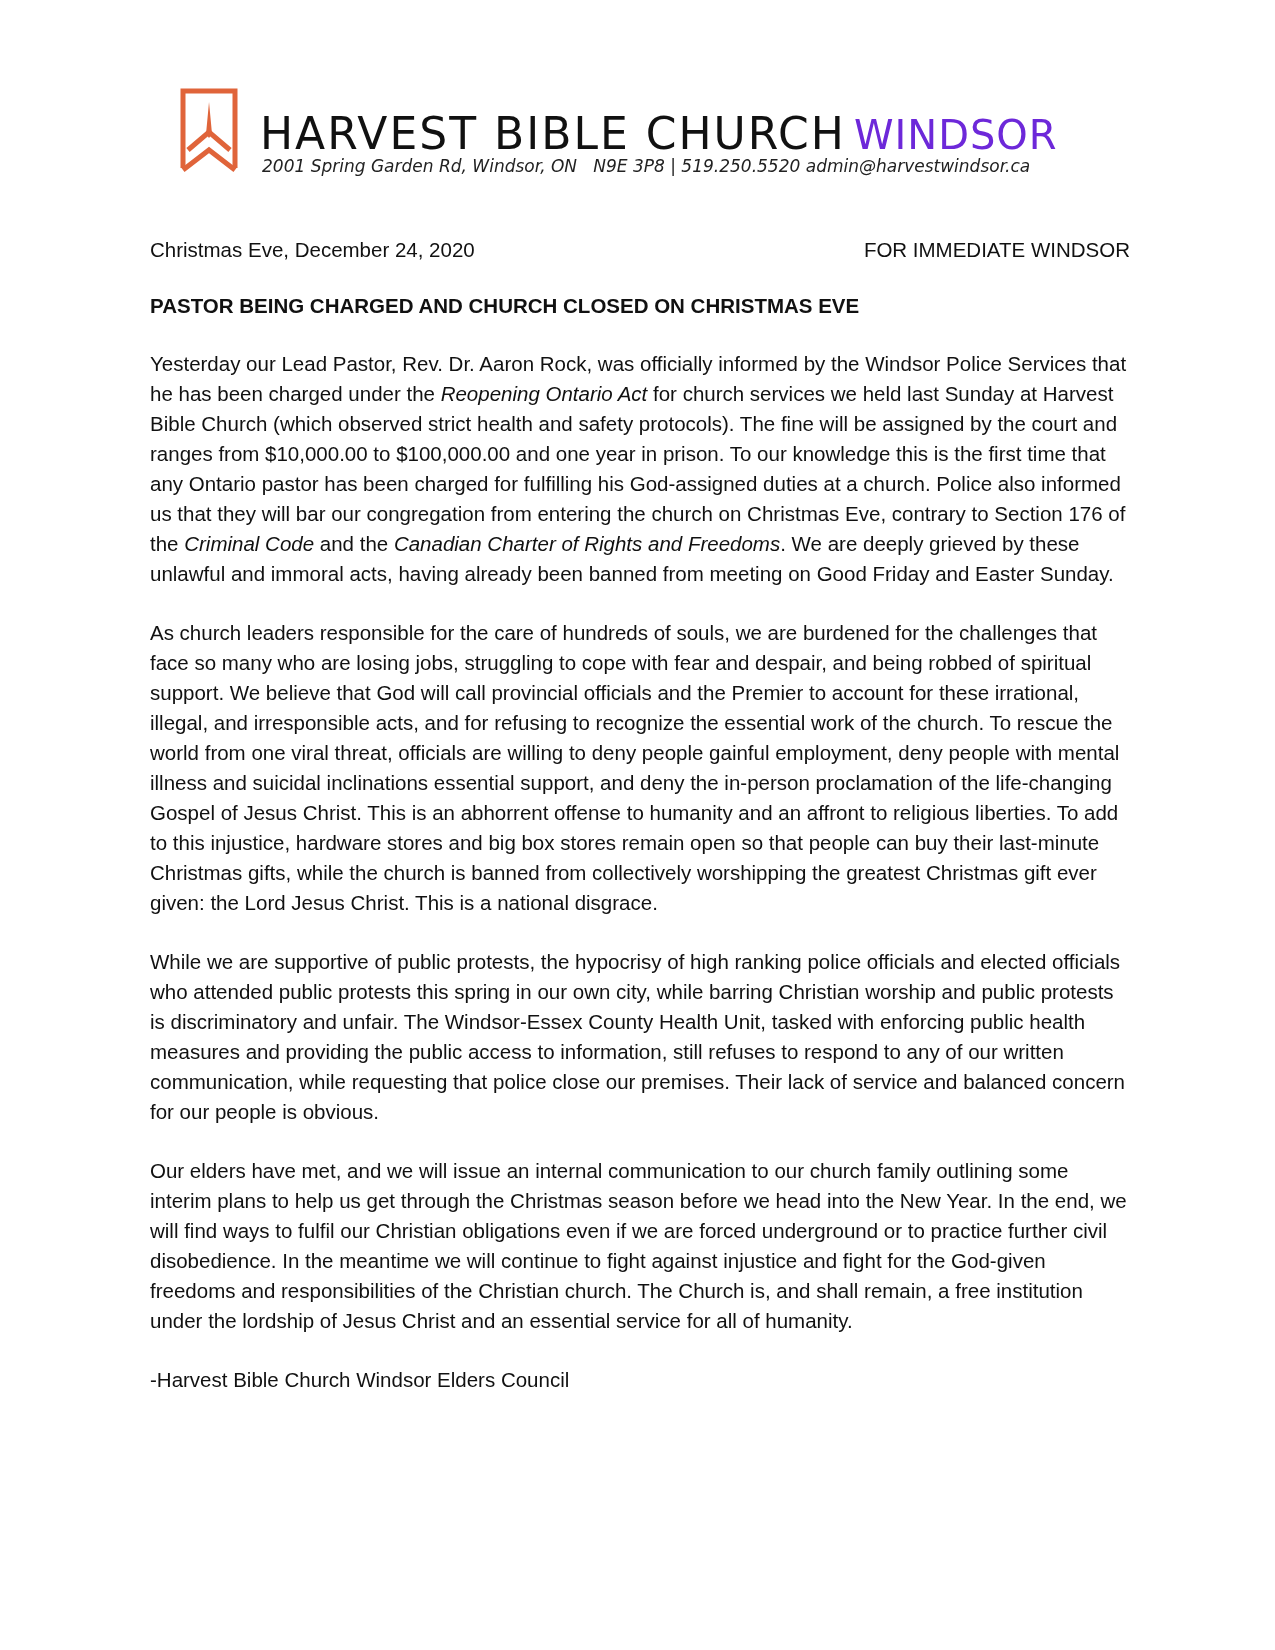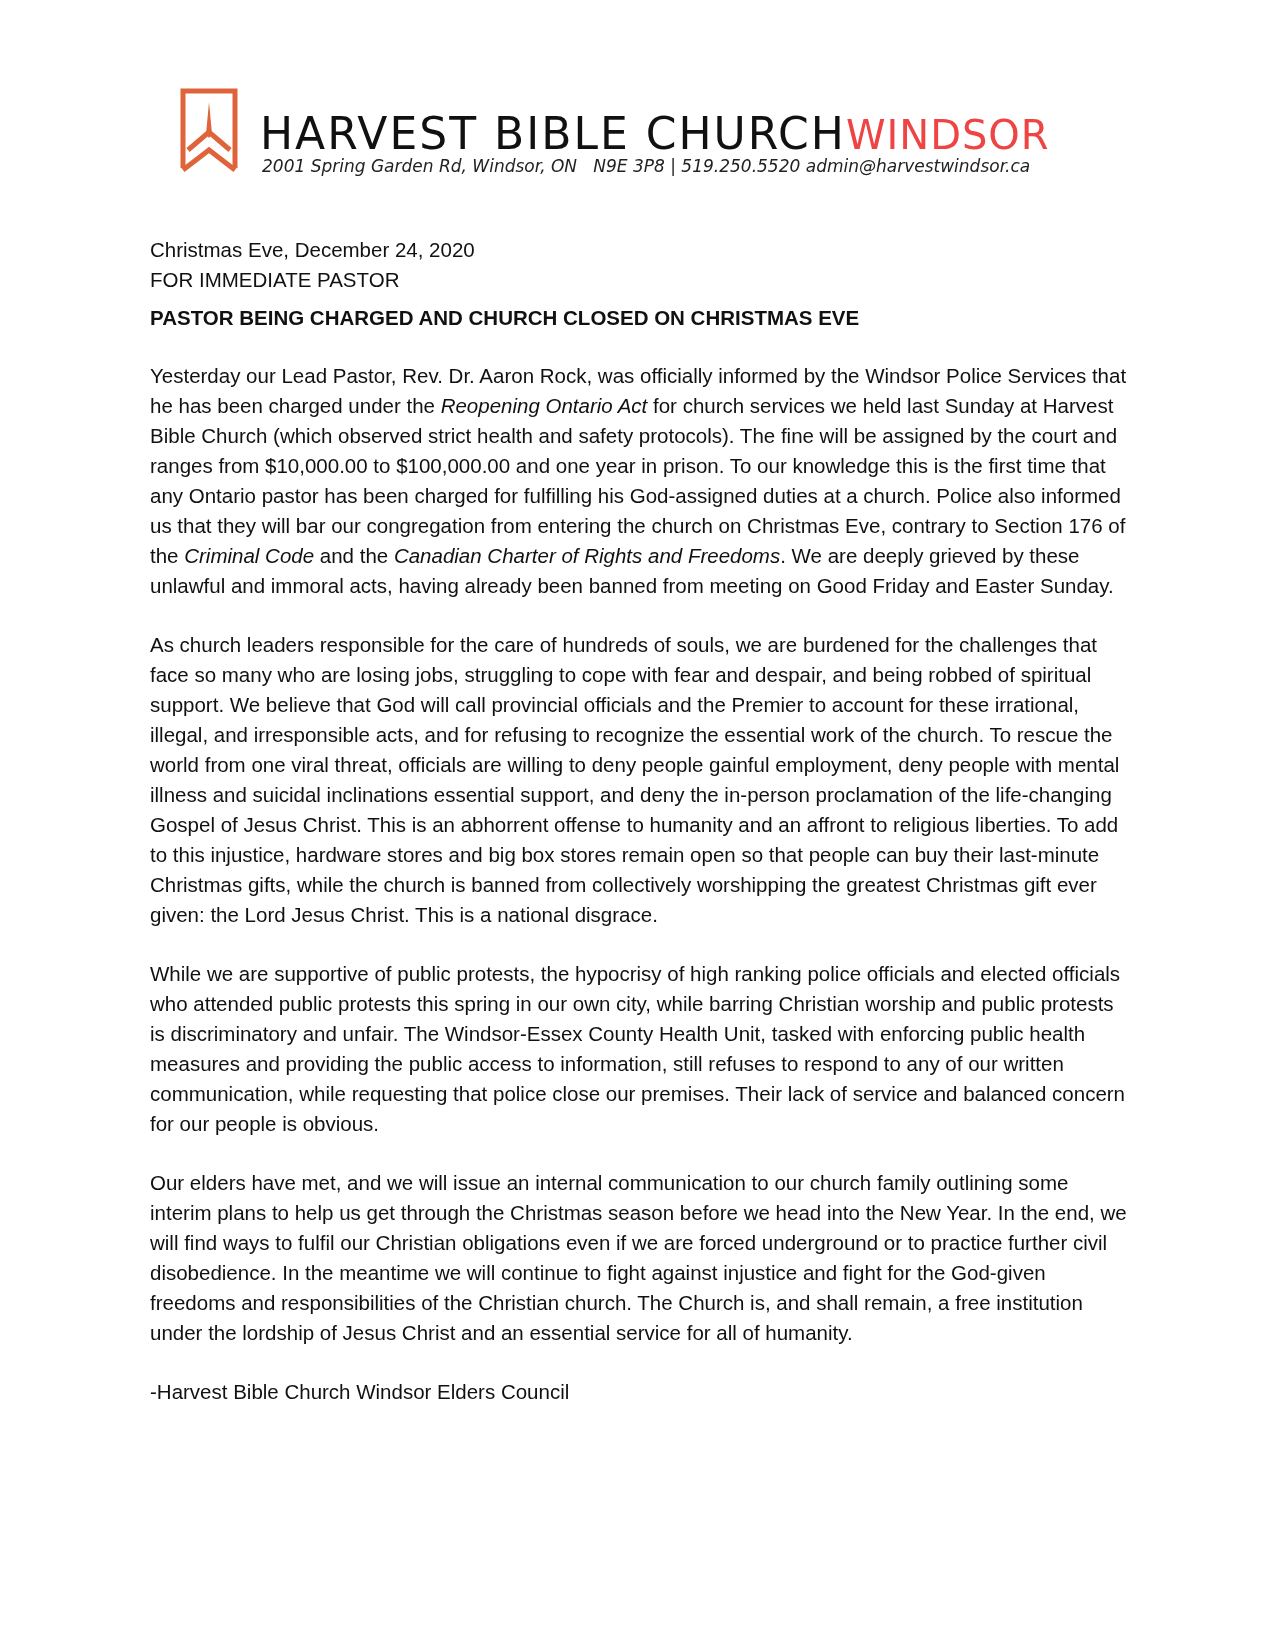--- a/index.html
+++ b/index.html
@@ -1,24 +1,24 @@
 <!DOCTYPE html>
 <html><head>
 <meta charset="utf-8">
 <style>
   html, body { margin: 0; padding: 0; background: #ffffff; }
   body { width: 1275px; height: 1650px; position: relative; overflow: hidden; color: #111; }
   .letterhead { position: absolute; left: 178px; top: 88px; height: 90px; width: 900px; }
   .logo { position: absolute; left: 0; top: 0; width: 62px; height: 90px; }
   .brand { position: absolute; left: 82px; top: 20px; white-space: nowrap; font-family: "DejaVu Sans", sans-serif; }
   .brand .name { font-weight: normal; font-size: 44px; letter-spacing: 2px; color: #111; }
-  .brand .city { font-size: 40px; letter-spacing: 1px; color: #ef4444; font-weight: normal; }
+  .brand .city { font-size: 40px; letter-spacing: 1px; color: #6d28d9; margin-left: 8px; font-weight: normal; }
   .address { position: absolute; left: 84px; top: 68px; white-space: nowrap; font-family: "DejaVu Sans", sans-serif; font-size: 17px; color: #222; }
   .doc { position: absolute; left: 150px; top: 235px; width: 980px; font-family: "Liberation Sans", sans-serif; font-size: 20.5px; line-height: 30px; }
-  .meta-row { display: flex; justify-content: space-between; margin-bottom: 8px; flex-direction: column; }
+  .meta-row { display: flex; justify-content: space-between; margin-bottom: 26px; }
   .headline { text-align: left; font-weight: bold; font-size: 20.5px; margin-bottom: 28px; }
   p { margin: 0 0 29px 0; }
   .signature { margin-top: 8px; }
   em { font-style: italic; }
 </style>
 </head>
 <body>
 
 <div class="letterhead">
   <svg class="logo" viewBox="0 0 62 90">
@@ -31,21 +31,21 @@
   </svg>
   <div class="brand">
     <span class="name">HARVEST BIBLE CHURCH</span><span class="city">WINDSOR</span>
   </div>
   <div class="address" style="white-space: pre; font-style: italic;">2001 Spring Garden Rd, Windsor, ON   N9E 3P8 | 519.250.5520 admin@harvestwindsor.ca</div>
 </div>
 
 <div class="doc">
   <div class="meta-row">
     <span>Christmas Eve, December 24, 2020</span>
-    <span>FOR IMMEDIATE PASTOR</span>
+    <span>FOR IMMEDIATE WINDSOR</span>
   </div>
   <div class="headline">PASTOR BEING CHARGED AND CHURCH CLOSED ON CHRISTMAS EVE</div>
 
   <p><span>Yesterday our Lead Pastor, Rev. Dr. Aaron Rock, was officially informed by the Windsor Police Services that he has been charged under the </span><em>Reopening Ontario Act</em><span> for church services we held last Sunday at Harvest Bible Church (which observed strict health and safety protocols). The fine will be assigned by the court and ranges from $10,000.00 to $100,000.00 and one year in prison. To our knowledge this is the first time that any Ontario pastor has been charged for fulfilling his God-assigned duties at a church. Police also informed us that they will bar our congregation from entering the church on Christmas Eve, contrary to Section 176 of the </span><em>Criminal Code</em><span> and the </span><em>Canadian Charter of Rights and Freedoms</em><span>. We are deeply grieved by these unlawful and immoral acts, having already been banned from meeting on Good Friday and Easter Sunday.</span></p>
 
   <p>As church leaders responsible for the care of hundreds of souls, we are burdened for the challenges that face so many who are losing jobs, struggling to cope with fear and despair, and being robbed of spiritual support. We believe that God will call provincial officials and the Premier to account for these irrational, illegal, and irresponsible acts, and for refusing to recognize the essential work of the church. To rescue the world from one viral threat, officials are willing to deny people gainful employment, deny people with mental illness and suicidal inclinations essential support, and deny the in-person proclamation of the life-changing Gospel of Jesus Christ. This is an abhorrent offense to humanity and an affront to religious liberties. To add to this injustice, hardware stores and big box stores remain open so that people can buy their last-minute Christmas gifts, while the church is banned from collectively worshipping the greatest Christmas gift ever given: the Lord Jesus Christ. This is a national disgrace.</p>
   <p>While we are supportive of public protests, the hypocrisy of high ranking police officials and elected officials who attended public protests this spring in our own city, while barring Christian worship and public protests is discriminatory and unfair. The Windsor-Essex County Health Unit, tasked with enforcing public health measures and providing the public access to information, still refuses to respond to any of our written communication, while requesting that police close our premises. Their lack of service and balanced concern for our people is obvious.</p>
   <p>Our elders have met, and we will issue an internal communication to our church family outlining some interim plans to help us get through the Christmas season before we head into the New Year. In the end, we will find ways to fulfil our Christian obligations even if we are forced underground or to practice further civil disobedience. In the meantime we will continue to fight against injustice and fight for the God-given freedoms and responsibilities of the Christian church. The Church is, and shall remain, a free institution under the lordship of Jesus Christ and an essential service for all of humanity.</p>
 
   <div class="signature">-Harvest Bible Church Windsor Elders Council</div>

